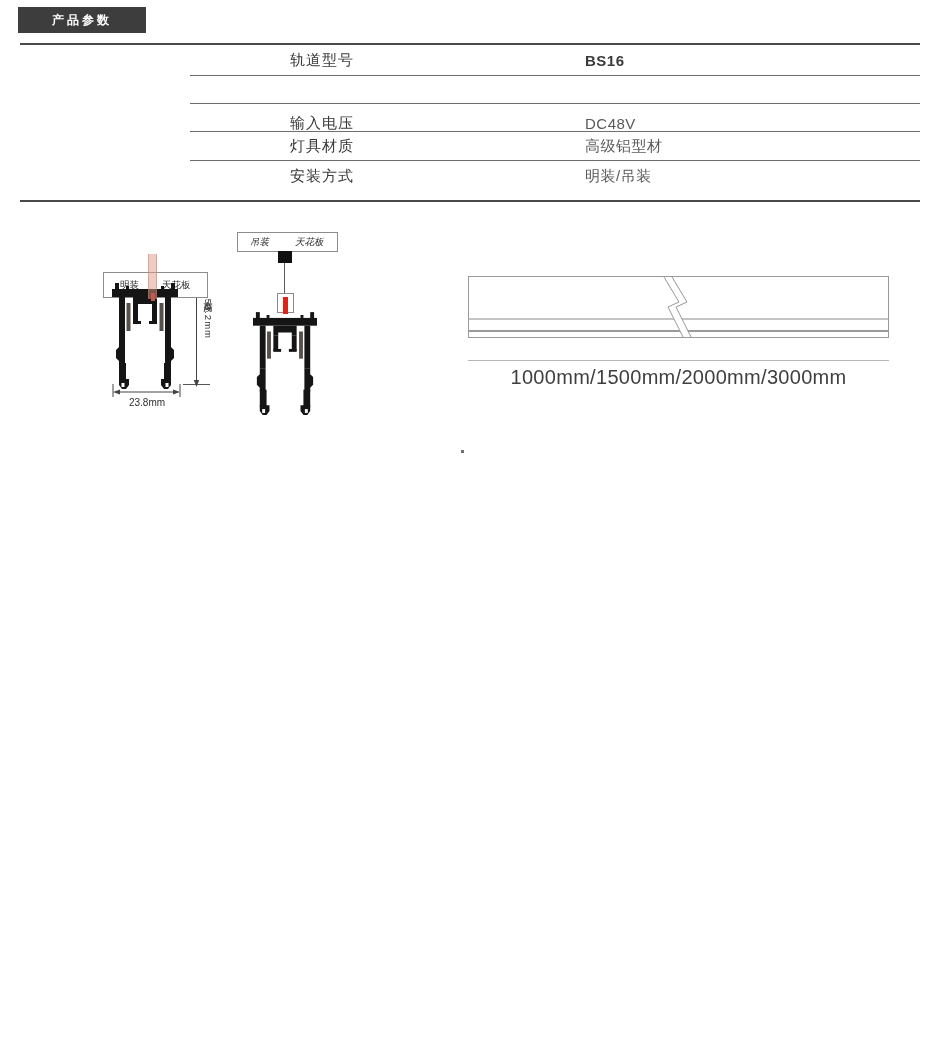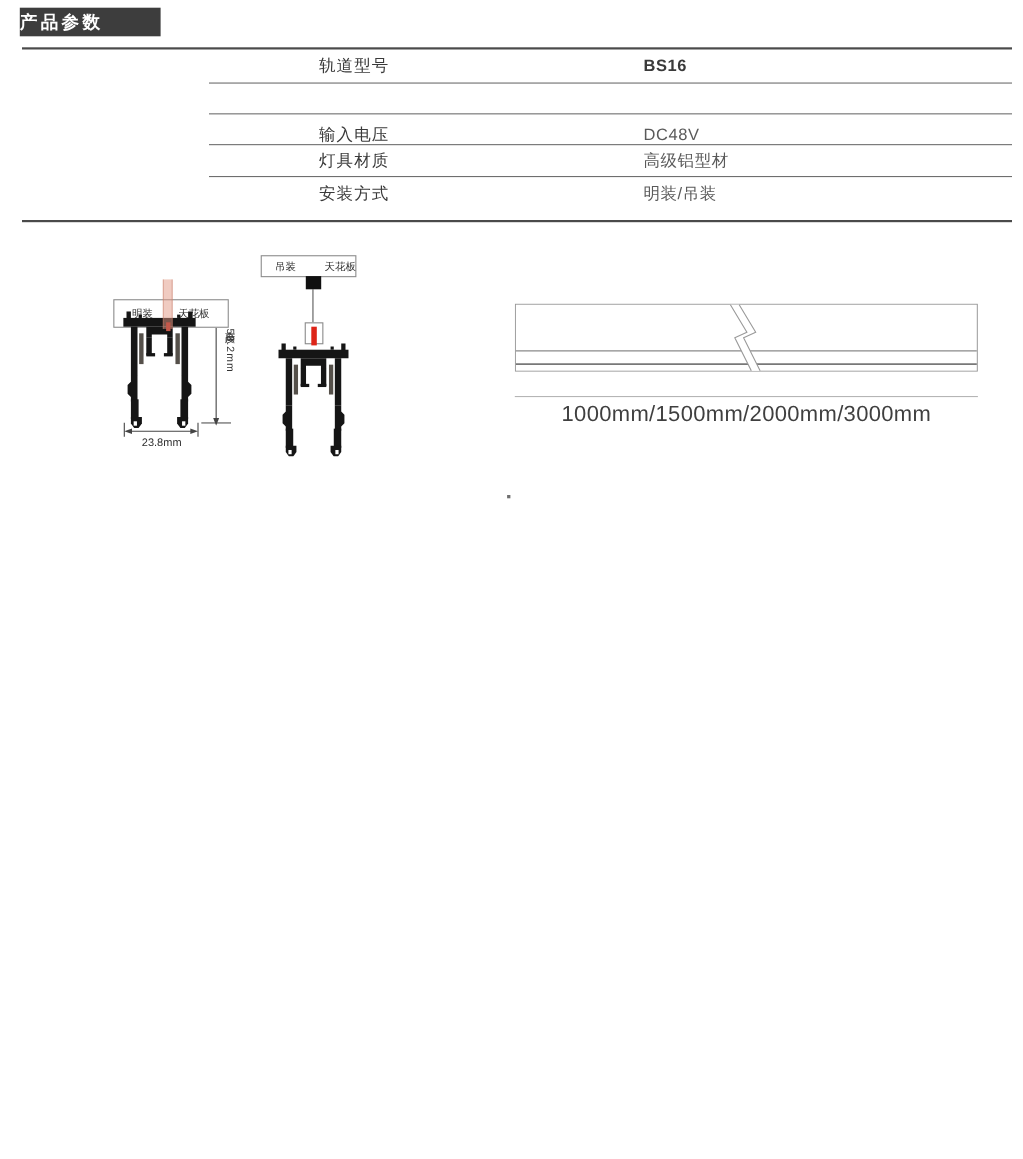--- a/index.html
+++ b/index.html
@@ -11,22 +11,22 @@
     height: 1054px;
     background: #ffffff;
     overflow: hidden;
   }
   
   .title-badge {
     position: absolute; left: 18px; top: 7px;
     width: 128px; height: 26px;
     background: #3d3d3d;
     color: #ffffff;
-    display: flex; align-items: center; justify-content: flex-start;
-    font-size: 16px; font-weight: bold; letter-spacing: 3px;
+    display: flex; align-items: center; justify-content: center;
+    font-size: 12px; font-weight: bold; letter-spacing: 3px;
   }
   
   .tbl-line { position: absolute; background: #4a4a4a; }
   .tbl-line.outer { left: 20px; width: 900px; height: 2px; }
   .tbl-line.inner { left: 190px; width: 730px; height: 1px; background: #6e6e6e; }
   .spec-row { position: absolute; left: 0; width: 930px; }
   .spec-row .lbl {
     position: absolute; left: 290px; top: 50%; transform: translateY(-50%);
     font-size: 15px; font-weight: normal; color: #3a3a3a; letter-spacing: 1px;
     white-space: nowrap;
@@ -165,21 +165,21 @@
 
   <svg class="hdim-svg" width="76" height="15" viewBox="0 0 76 15">
     <line x1="4" y1="0" x2="4" y2="13" stroke="#444" stroke-width="1"></line>
     <line x1="71" y1="0" x2="71" y2="13" stroke="#444" stroke-width="1"></line>
     <line x1="8" y1="8" x2="67" y2="8" stroke="#444" stroke-width="1"></line>
     <polygon points="4,8 11,5.5 11,10.5" fill="#444"></polygon>
     <polygon points="71,8 64,5.5 64,10.5" fill="#444"></polygon>
   </svg>
   <div class="hdim-text">23.8mm</div>
 
-  <div class="label-box" style="left:237px;top:232px;width:87px;height:20px;">
+  <div class="label-box" style="left:237px;top:232px;width:101px;height:20px;font-style:italic;">
     <span class="lb-left" style="left:12px;">吊装</span>
     <span class="lb-right" style="left:57px;">天花板</span>
   </div>
   <div class="anchor-square"></div>
   <div class="wire"></div>
   <div class="connector"></div>
   <div class="red-bar"></div>
 
   <svg class="track-svg" style="left:253px;top:312px;" width="64" height="103" viewBox="0 0 66 106">
     <g fill="#151515">

